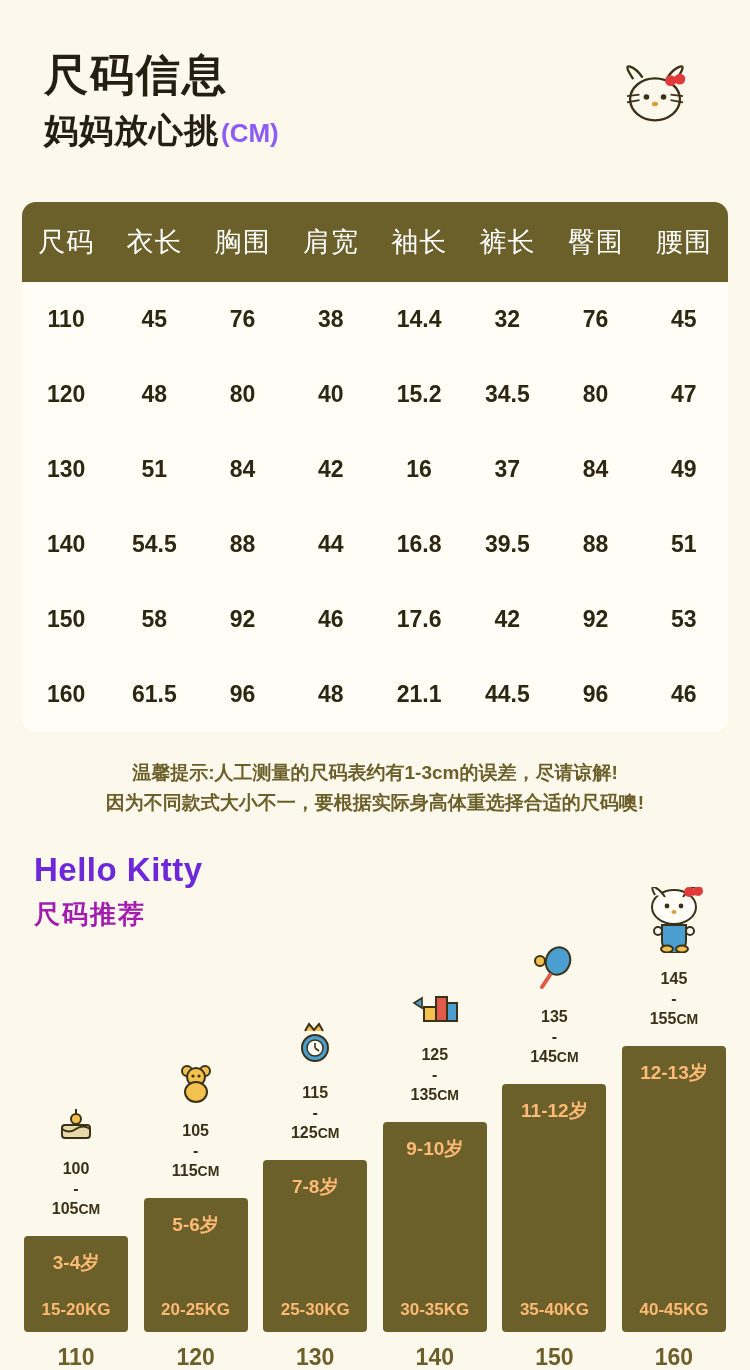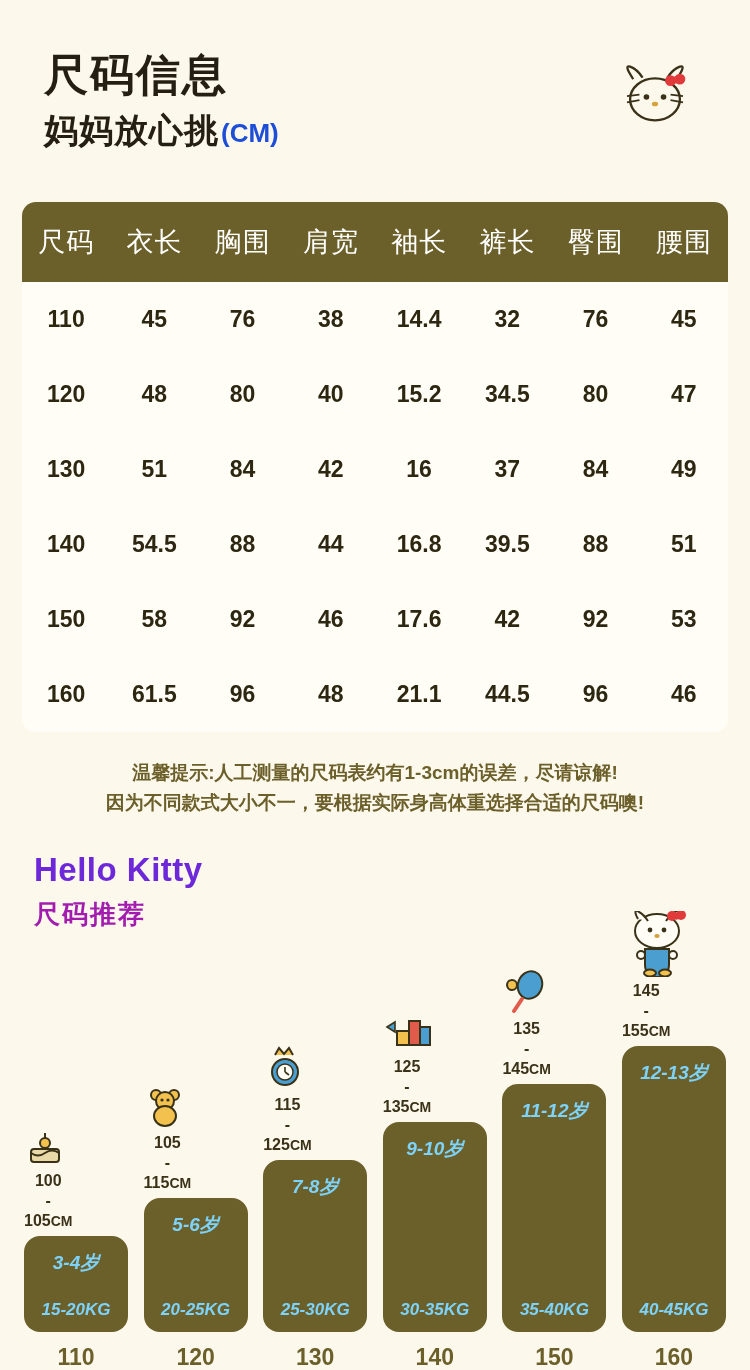--- a/index.html
+++ b/index.html
@@ -43,21 +43,21 @@
   }
   .title-sub {
     font-size: 34px;
     font-weight: bold;
     color: #241f10;
     letter-spacing: 1px;
   }
   .title-unit {
     font-size: 26px;
     font-weight: bold;
-    color: #1d4ed8;
+    color: #8b5cf6;
     margin-left: 2px;
   }
 
   
   .kitty-head {
     position: absolute;
     right: 56px;
     top: 62px;
     width: 78px;
     height: 70px;
@@ -127,22 +127,23 @@
     margin: 0 24px;
     height: 400px;
     display: flex;
     align-items: flex-end;
     justify-content: space-between;
   }
   .chart-col {
     width: 104px;
     display: flex;
     flex-direction: column;
-    align-items: flex-start;
+    align-items: center;
     justify-content: flex-end;
+    gap: 12px;
   }
   .col-icon {
     height: 46px;
     display: flex;
     align-items: flex-end;
     justify-content: center;
     margin-bottom: 4px;
   }
   .col-height {
     font-size: 16px;
@@ -152,29 +153,28 @@
     line-height: 1.25;
     margin-bottom: 5px;
     white-space: pre-line;
   }
   .col-height .cm {
     font-size: 14px;
   }
   .bar {
     width: 100%;
     background: #6b5f2a;
-    border-radius: 16px;
-    color: #7dd3fc;
+    border-radius: 4px;
+    color: #fdba74;
     display: flex;
     flex-direction: column;
     align-items: center;
     justify-content: space-between;
     padding: 14px 0 12px 0;
     box-sizing: border-box;
-    font-style: italic;
   }
   .bar .age {
     font-size: 19px;
     font-weight: bold;
   }
   .bar .kg {
     font-size: 17px;
     font-weight: bold;
   }
   .axis-labels {

